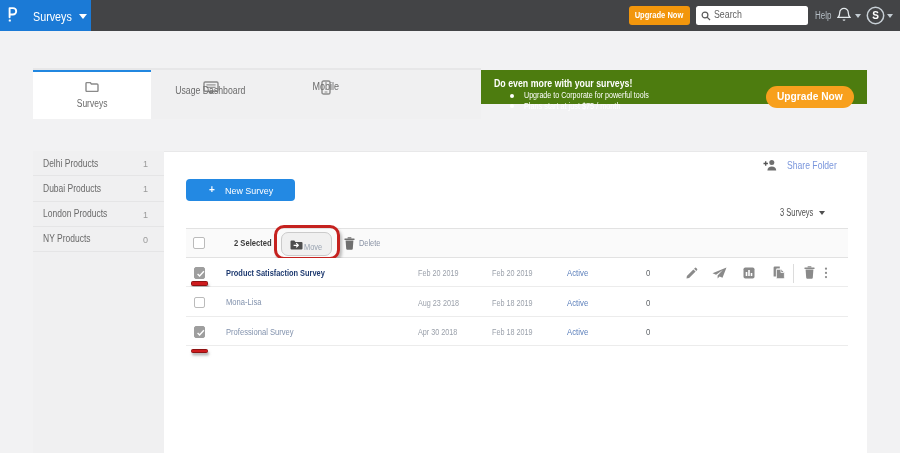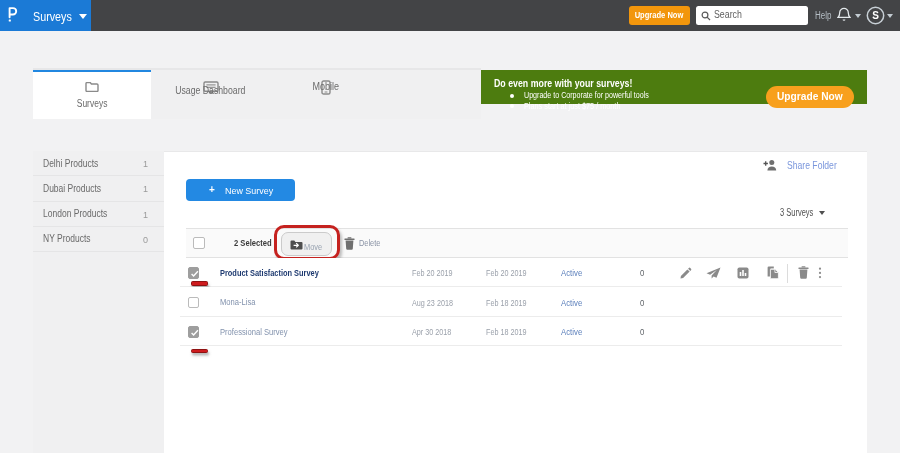--- a/index.html
+++ b/index.html
@@ -23,21 +23,21 @@
   .sidebar { position:absolute; left:33px; top:151px; width:131px; height:302px; background:#f0f0f1; }
   .sb-item { position:relative; width:131px; height:25.3px; border-bottom:1px solid #e5e5e6; }
   .sb-item .nm { position:absolute; left:10.4px; top:6.5px; font-size:10px; color:#6a6a6a; transform:scaleX(0.85); transform-origin:0 50%; white-space:nowrap; }
   .sb-item .cnt { position:absolute; right:16px; top:8px; font-size:9px; color:#9a9a9a; }
   .sb-active { background:#fff; }
   .sb-active .bar { position:absolute; left:0; top:0; width:3.5px; height:25.3px; background:#2187e0; }
 
   .newsurvey { position:absolute; left:186px; top:178.5px; width:109px; height:22.5px; background:#2389e3; border-radius:4px; }
 
   .thead { position:absolute; left:186px; top:228px; width:662px; height:29.5px; background:#fafafa; border-top:1px solid #e2e2e2; border-bottom:1px solid #e2e2e2; }
-  .row { position:absolute; left:180px; width:662px; height:29.5px; border-bottom:1px solid #ececec; background:#fff; }
+  .row { position:absolute; left:186px; width:662px; height:29.5px; border-bottom:1px solid #ececec; background:#fff; }
   .cb { position:absolute; width:11.5px; height:11.5px; border:1px solid #bbbbbb; border-radius:2px; background:#fff; }
   .cb-on { background:#9e9e9e; border-color:#9e9e9e; }
   .redline { position:absolute; width:17px; height:4.5px; background:#ce1b1e; border:1px solid #8e1212; border-radius:1.5px; box-shadow:1px 2.5px 2.5px rgba(110,110,110,0.5); }
   .redring { position:absolute; left:273.5px; top:224.5px; width:66px; height:35px; border:3.5px solid #c5221f; border-radius:10px; box-shadow:2px 3px 3px rgba(110,110,110,0.45); }
   .movebtn { position:absolute; left:95px; top:2.5px; width:51px; height:24.5px; background:#f0f0f0; border:1px solid #cbcbcb; border-radius:7px; }
   svg { display:block; }
 </style>
 </head>
 <body>
 

